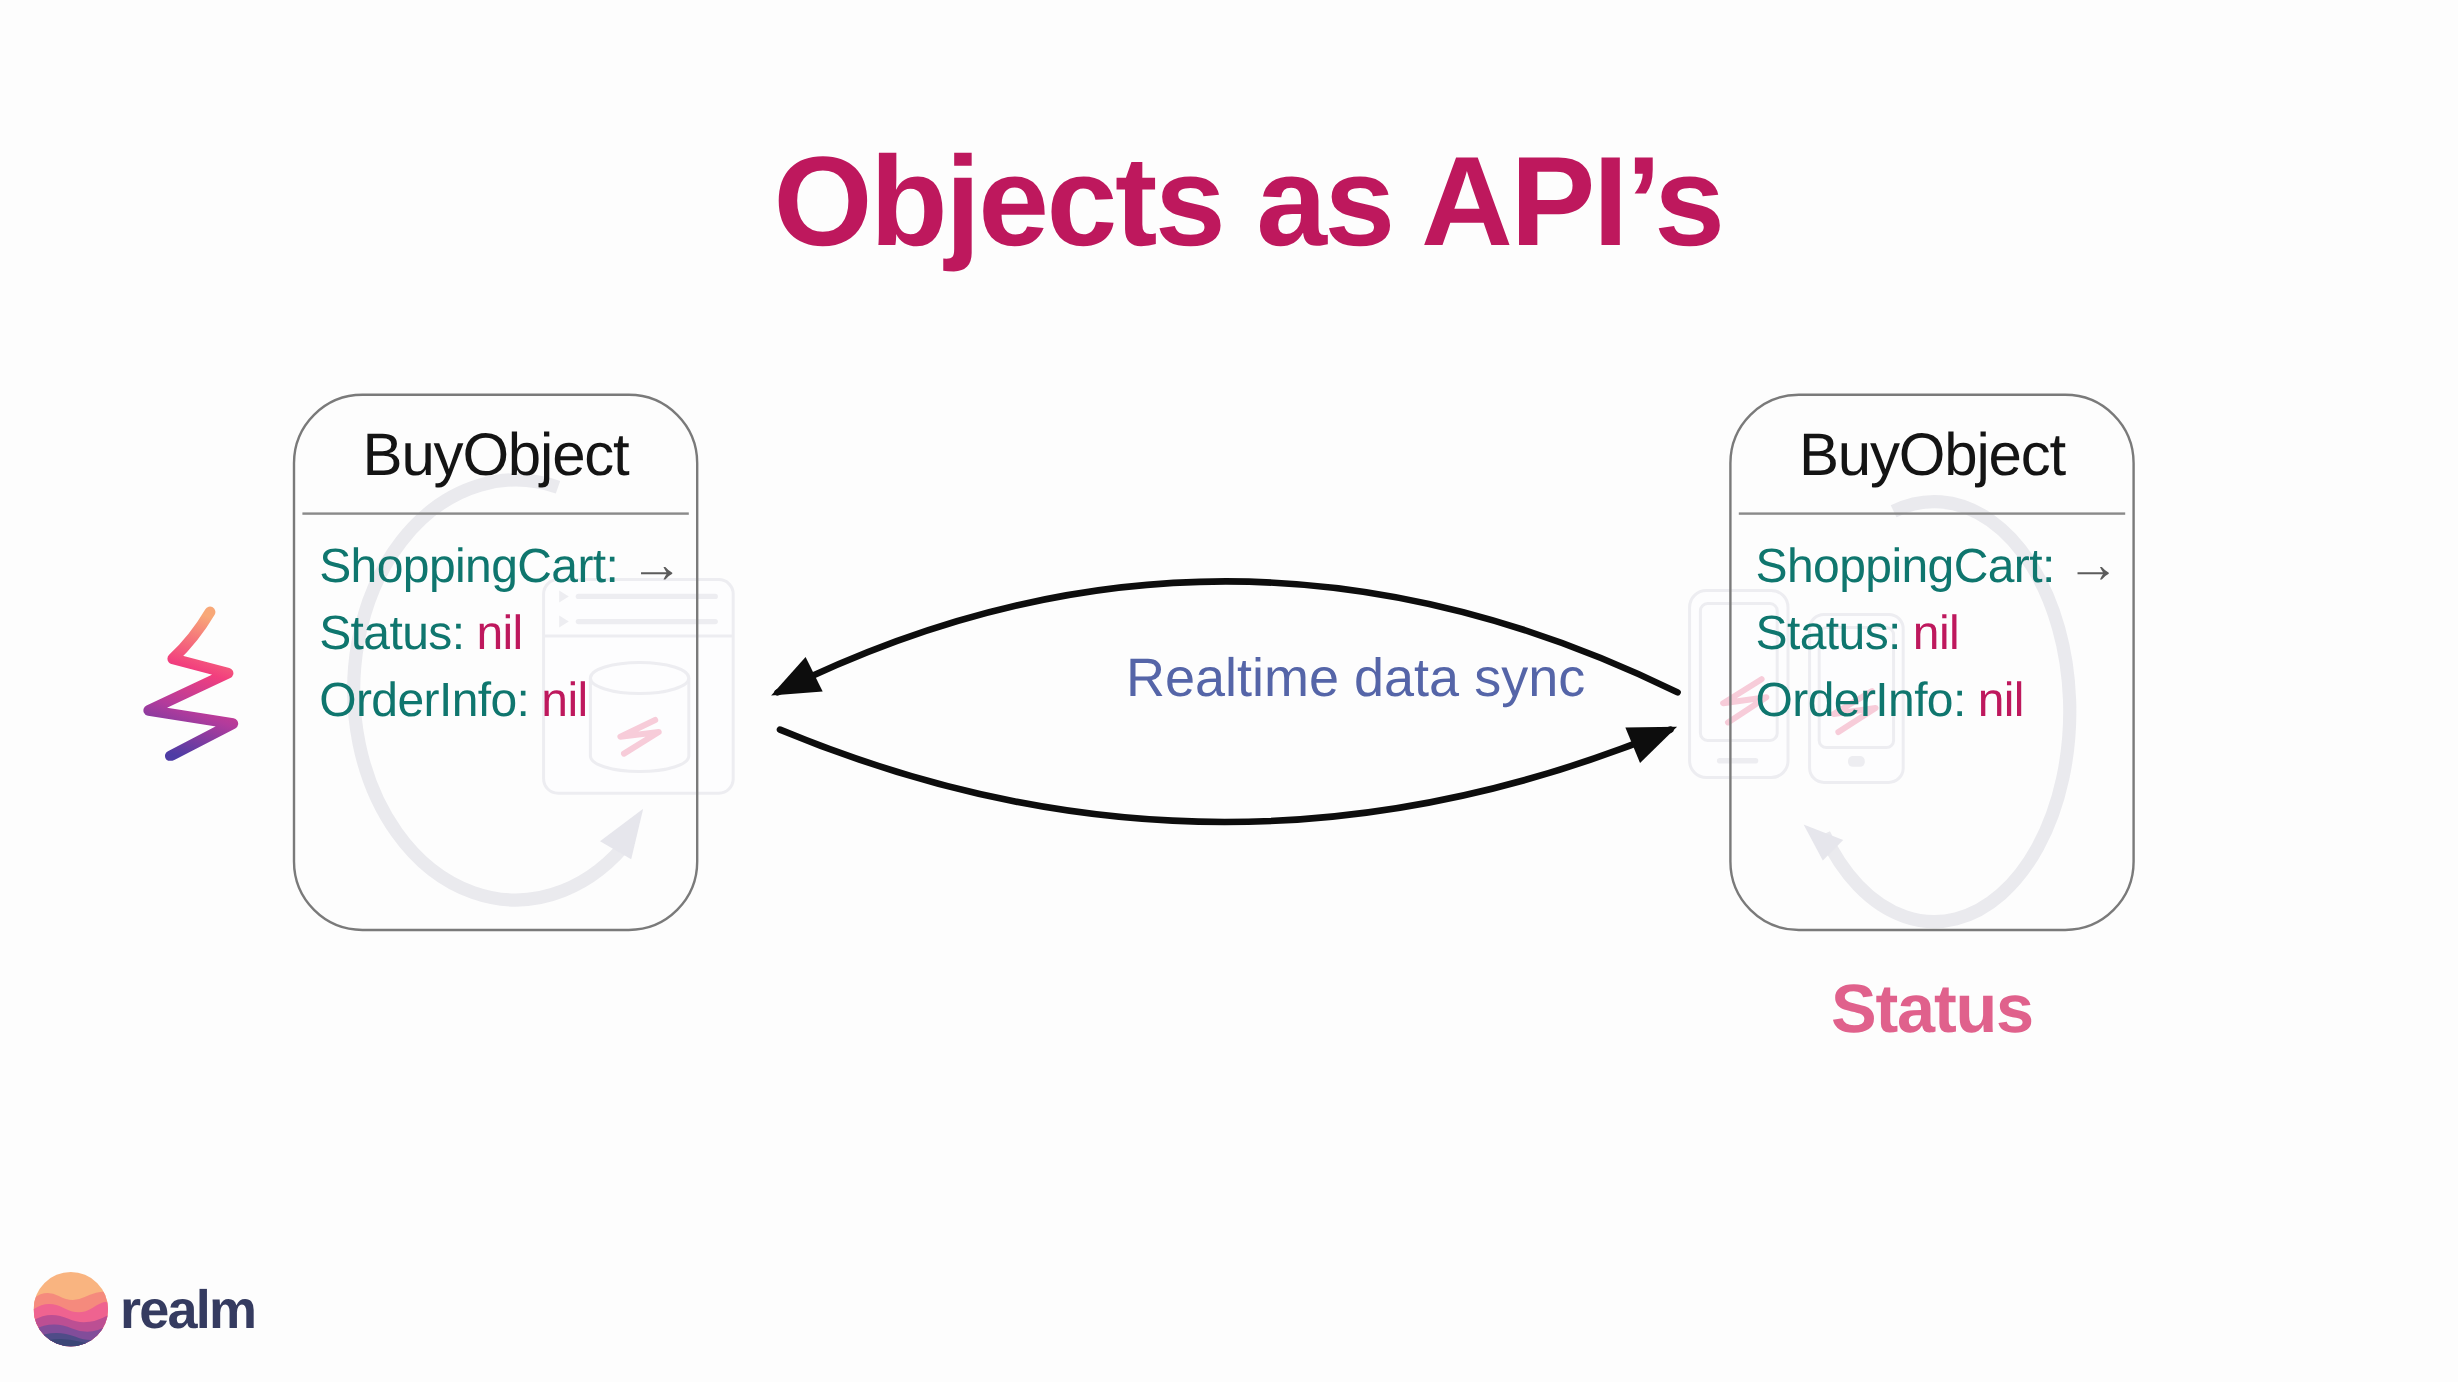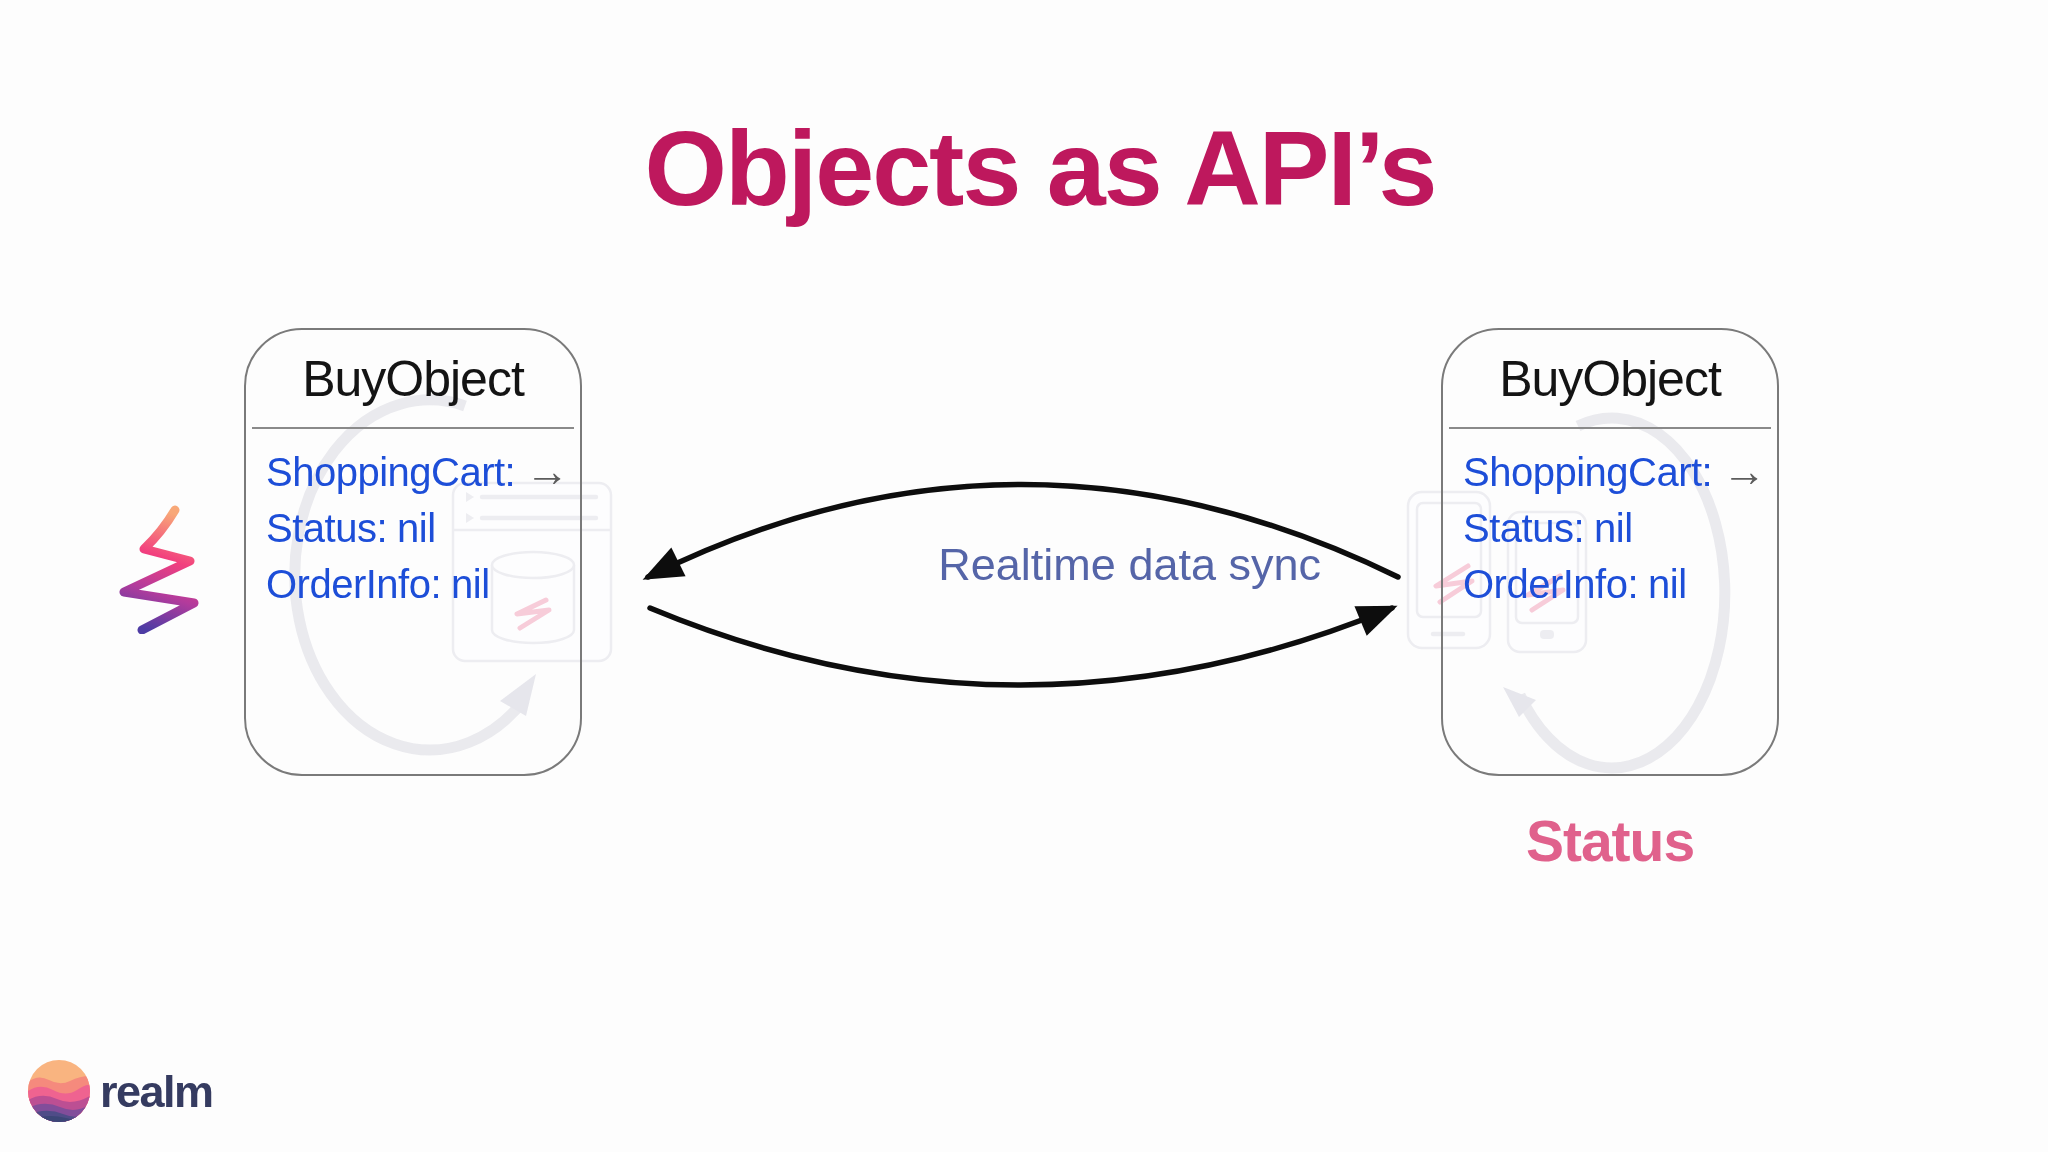--- a/index.html
+++ b/index.html
@@ -23,22 +23,22 @@
     position:relative;height:448px;border:2.5px solid #7a7a7a;border-radius:58px;
     background:transparent;box-sizing:border-box;
   }
   .card-title{
     height:97px;display:flex;align-items:center;justify-content:center;
     font-size:50px;color:#141414;letter-spacing:-1px;
   }
   .card-divider{border-top:2.5px solid #8a8a8a;margin:0 6px;}
   .card-fields{padding:14px 8px 0 20px;font-size:40px;line-height:56px;letter-spacing:-0.5px;}
   .field{white-space:nowrap;}
-  .flabel{color:#1d4ed8;}
-  .fvalue{color:#1d4ed8;margin-left:10px;}
+  .flabel{color:#0f766e;}
+  .fvalue{color:#be185d;margin-left:10px;}
   .fvalue.rel-arrow{color:#5c5c5c;font-size:44px;}
   .card-caption{
     margin-top:32px;text-align:center;font-size:57px;font-weight:bold;
     color:#e0618c;letter-spacing:-1px;
   }
 
   
   .sync-label{
     position:absolute;left:721px;top:539px;width:600px;text-align:right;
     font-size:45px;color:#5565a8;

